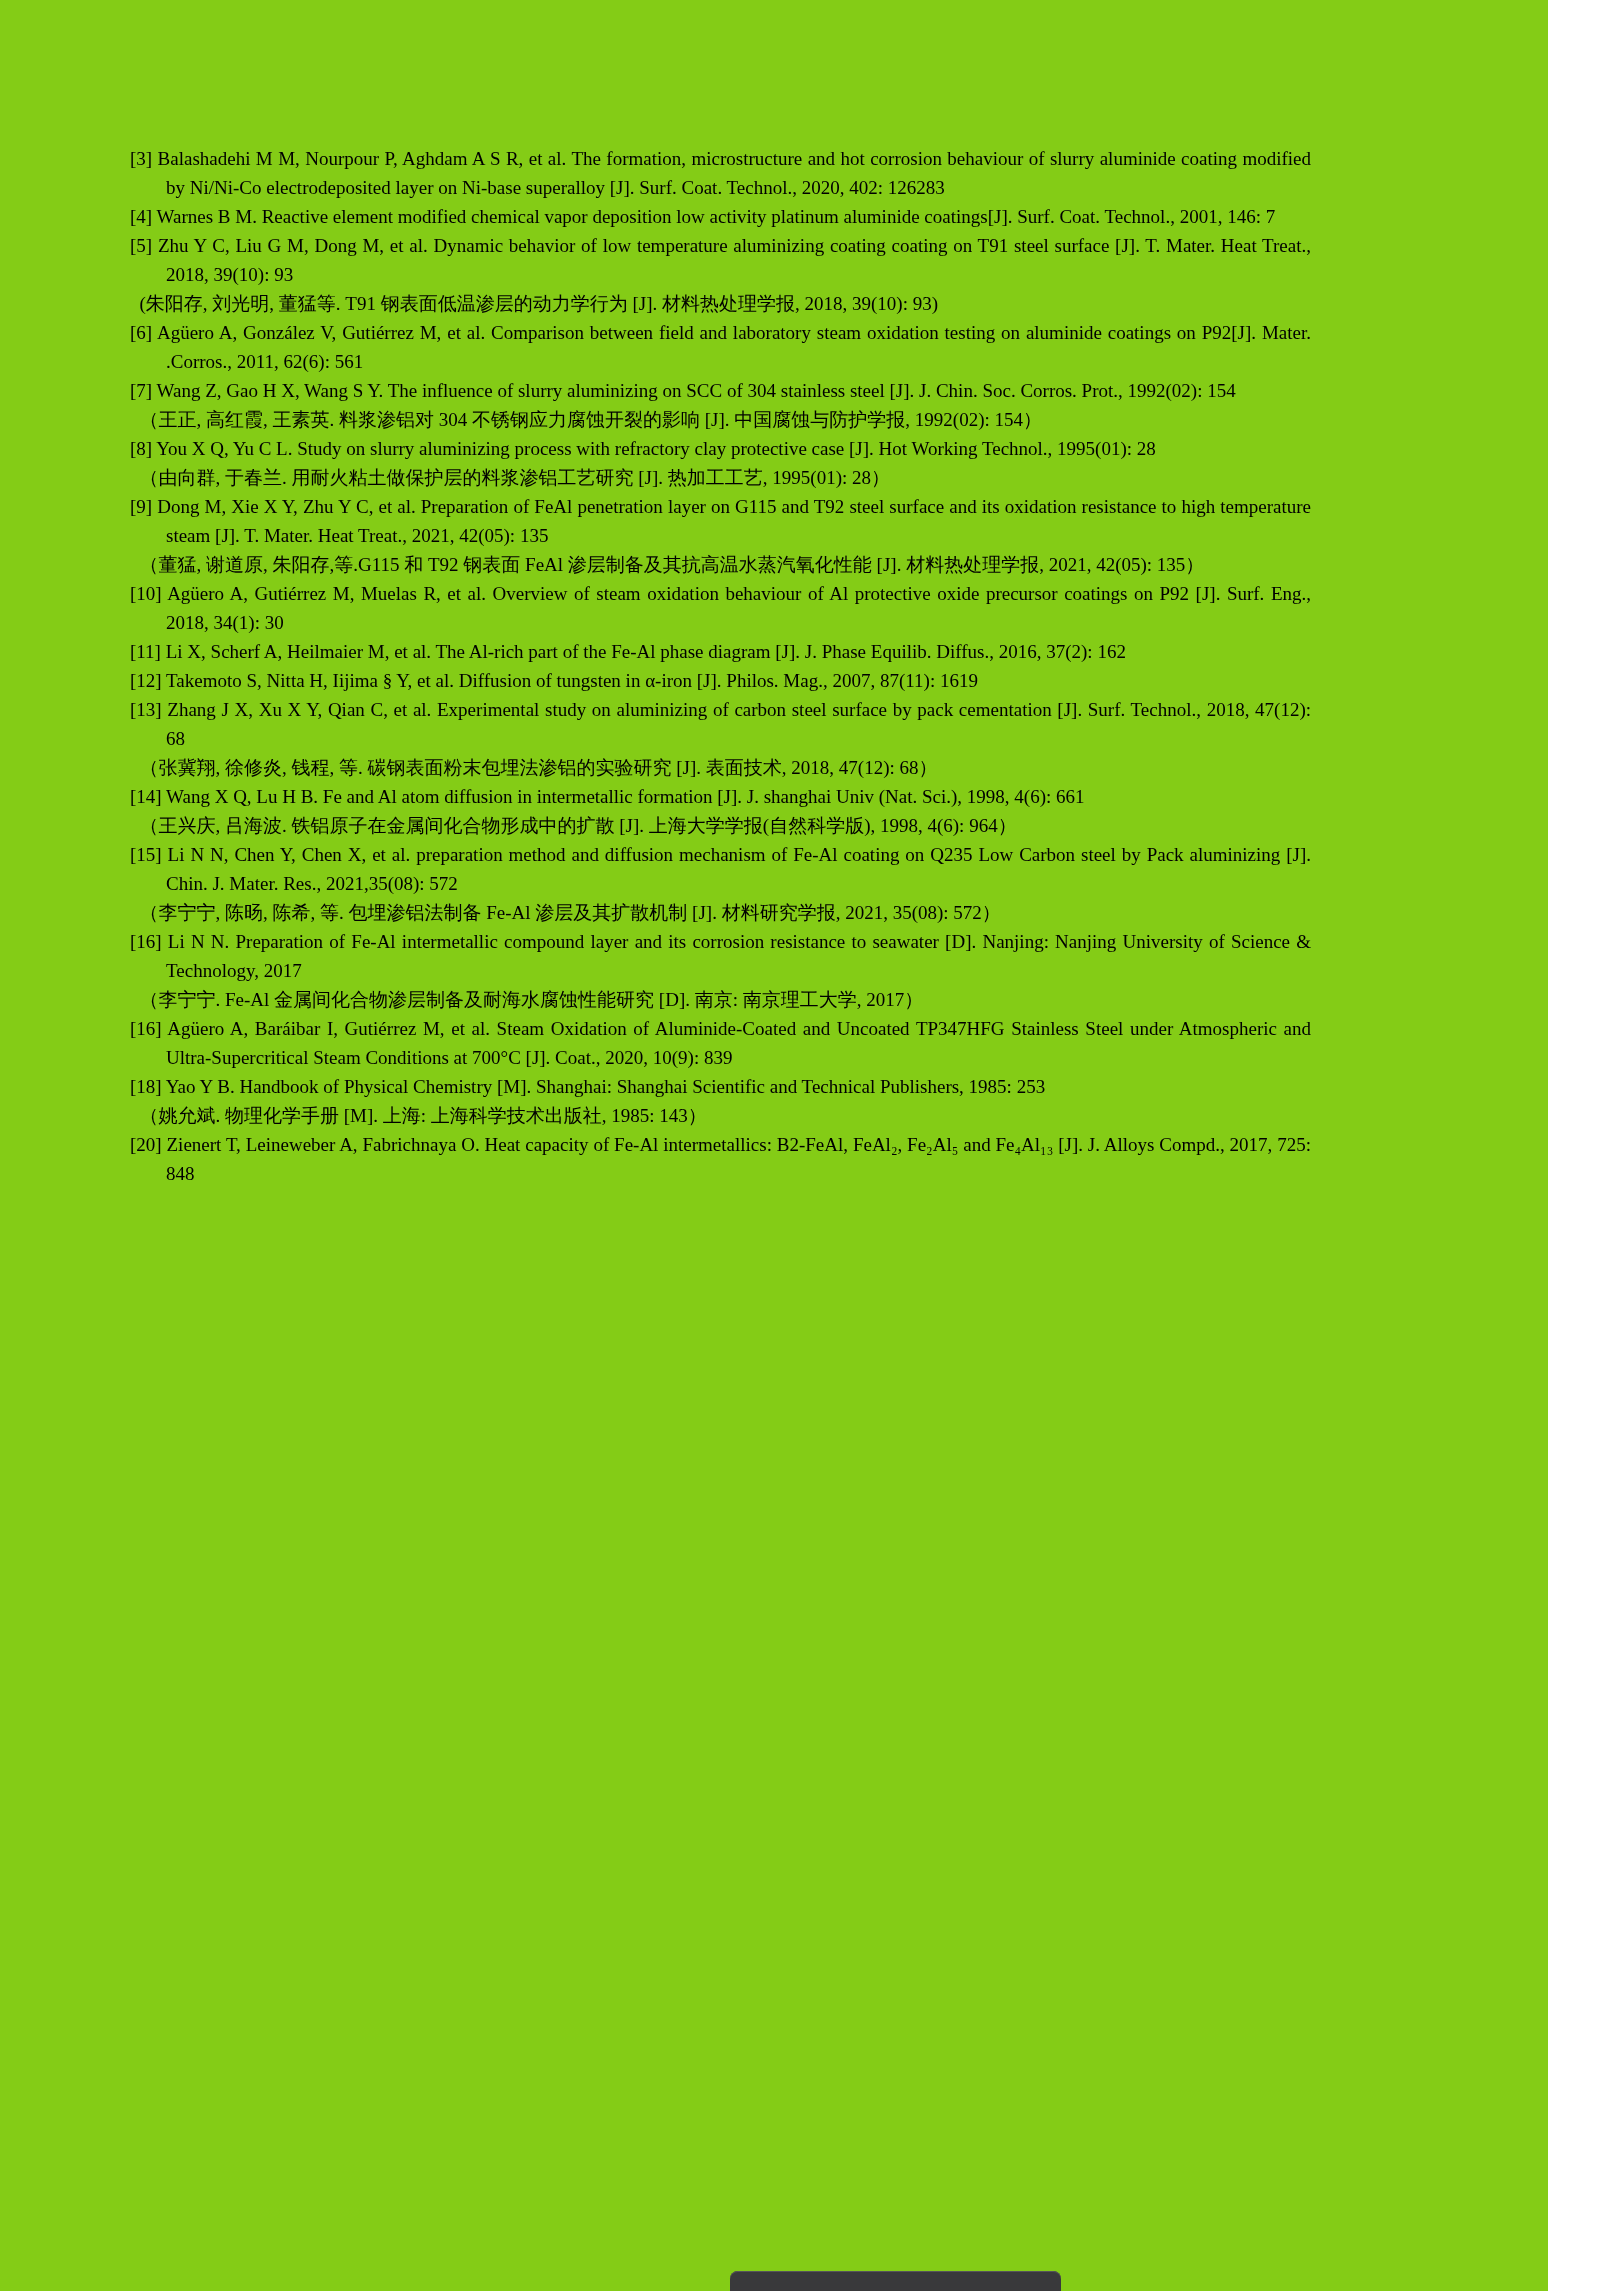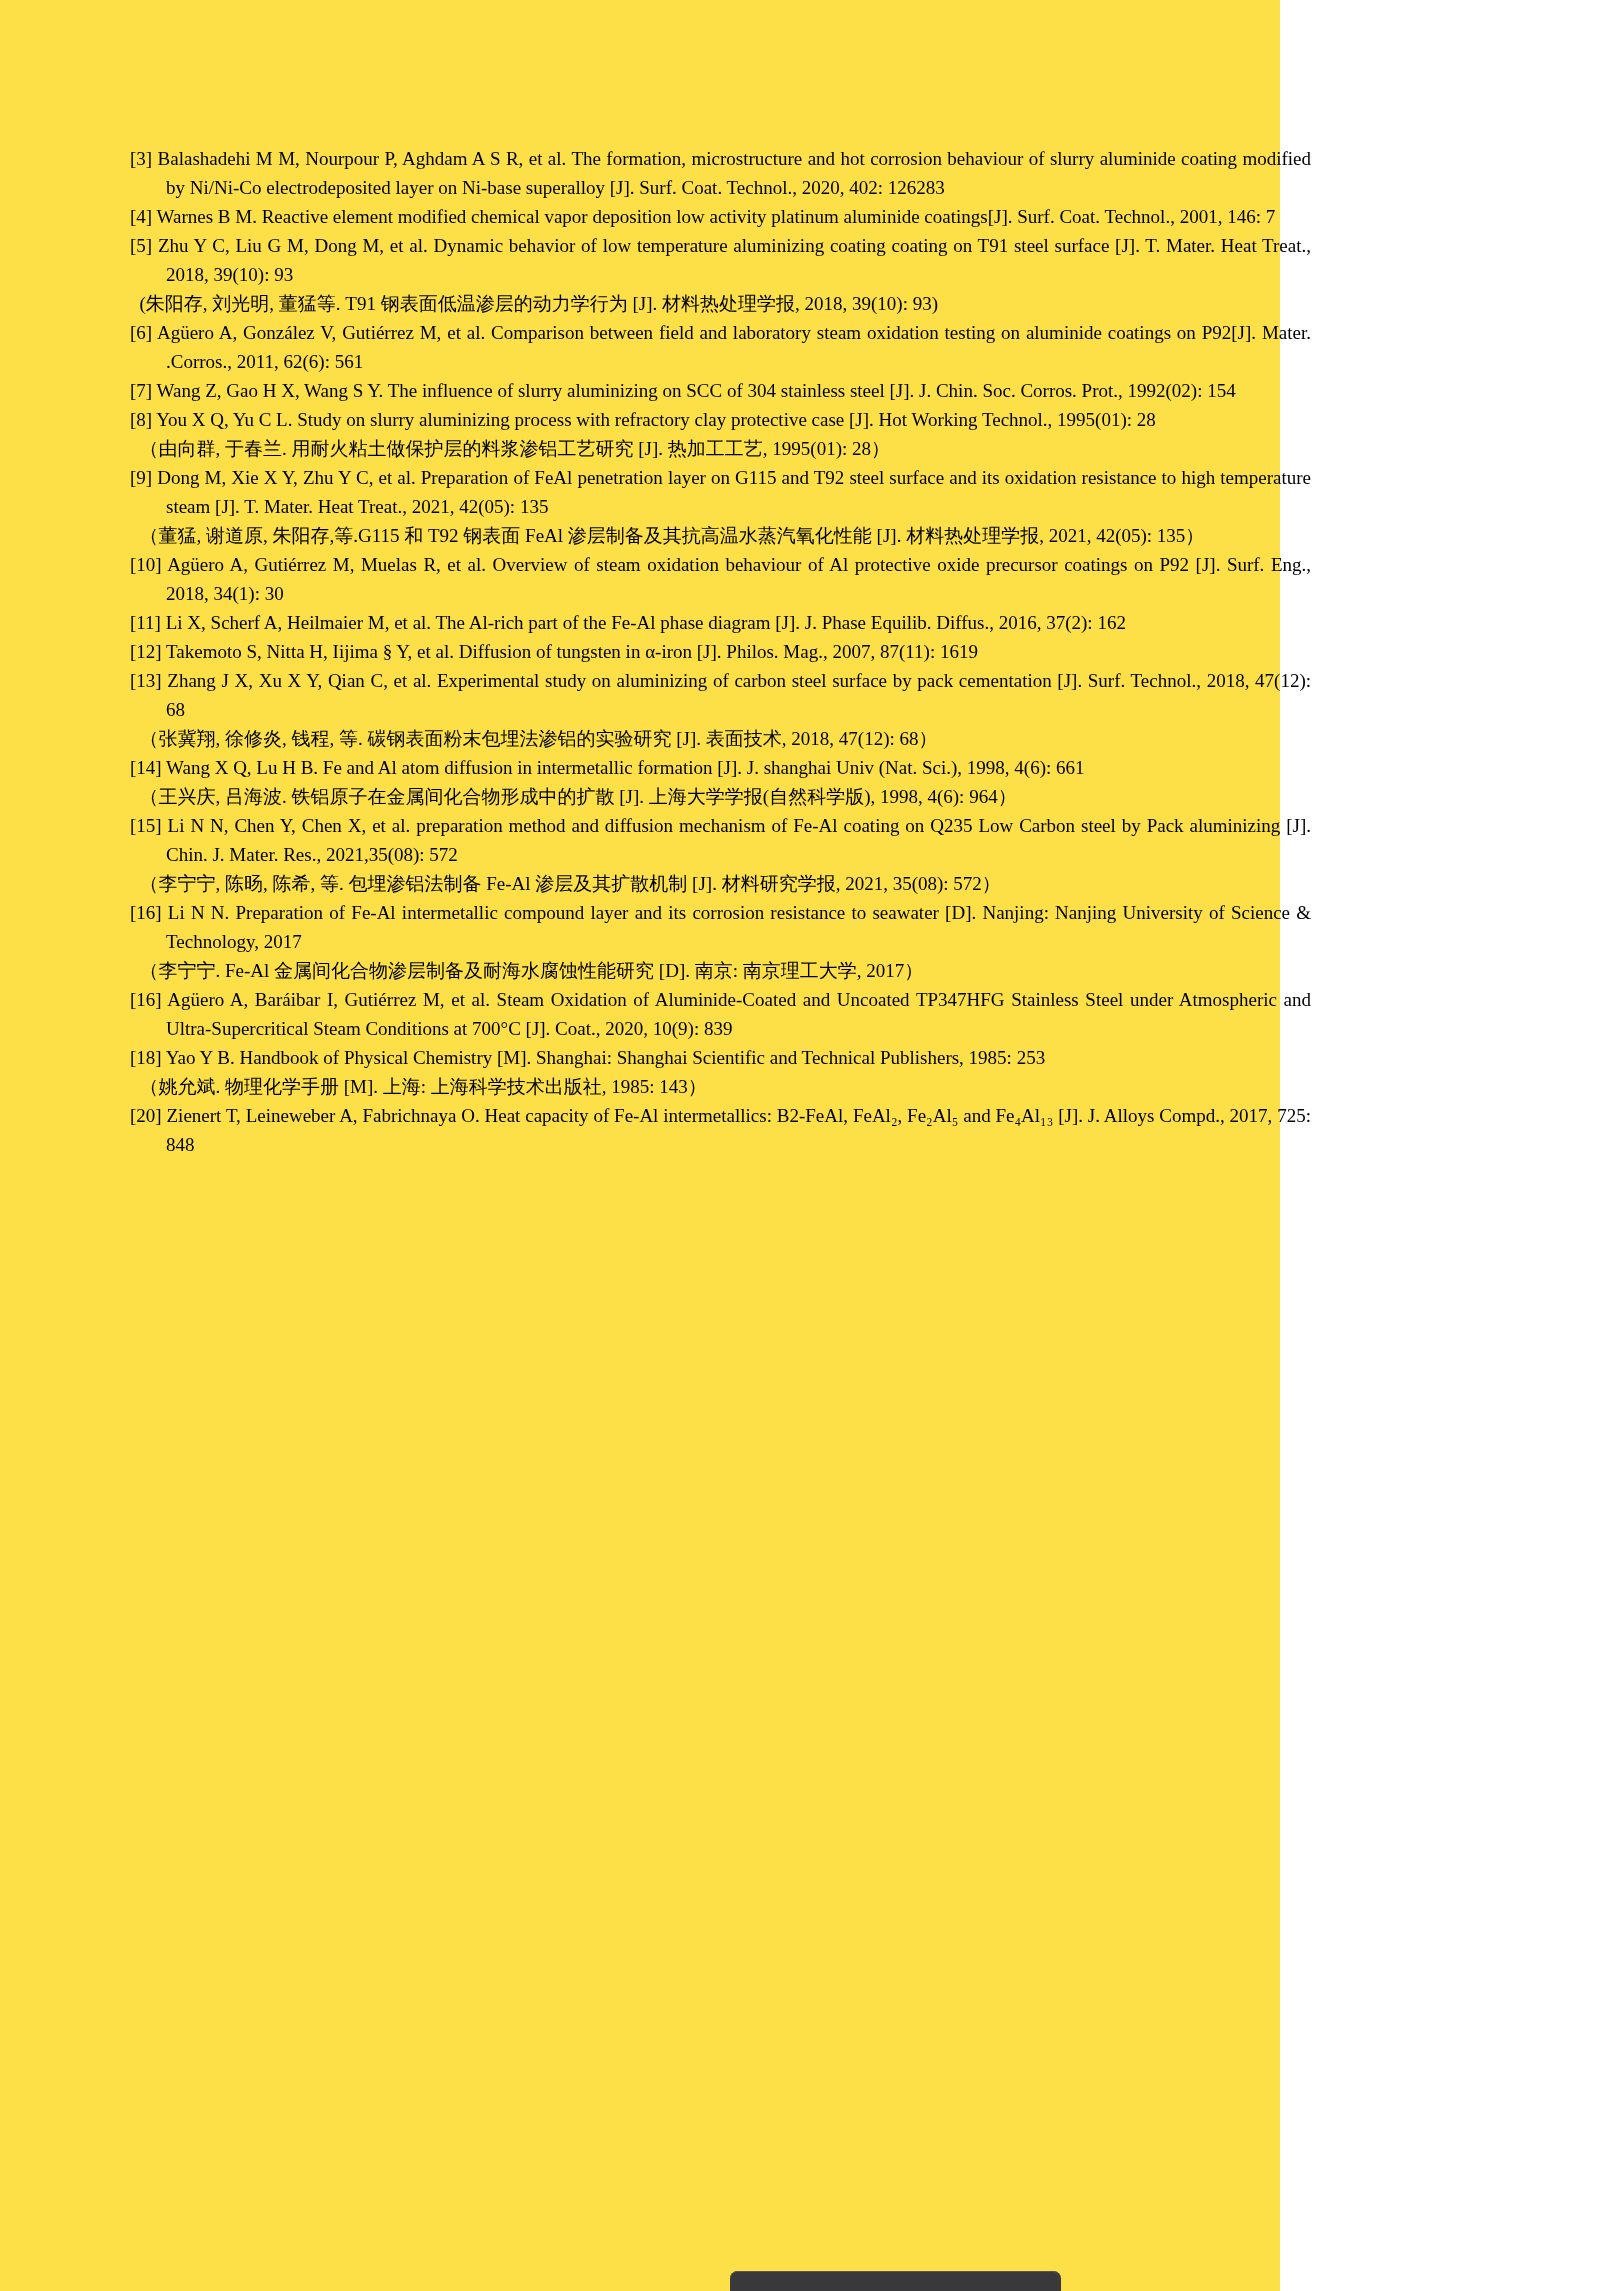--- a/index.html
+++ b/index.html
@@ -12,23 +12,23 @@
     width: 1620px;
     height: 2292px;
     overflow: hidden;
     font-family: "Liberation Serif", "DejaVu Serif", serif;
     color: #000000;
   }
   .page {
     position: absolute;
     left: 0;
     top: 0;
-    width: 1280px;
+    width: 1548px;
     height: 2292px;
-    background: #fde047;
+    background: #84cc16;
     text-decoration: underline;
   }
   .refs {
     position: absolute;
     left: 130px;
     top: 144px;
     width: 1181px;
     font-size: 19px;
     line-height: 29px;
     text-align: justify;
@@ -55,21 +55,21 @@
 </style>
 </head>
 <body>
 
 <div class="page">
   <div class="refs">
       <div class="ref"><span>[3]</span> <span>Balashadehi M M, Nourpour P, Aghdam A S R, et al. The formation, microstructure and hot corrosion behaviour of slurry aluminide coating modified by Ni/Ni-Co electrodeposited layer on Ni-base superalloy [J]. Surf. Coat. Technol., 2020, 402: 126283</span></div>
       <div class="ref"><span>[4]</span> <span>Warnes B M. Reactive element modified chemical vapor deposition low activity platinum aluminide coatings[J]. Surf. Coat. Technol., 2001, 146: 7</span></div>
       <div class="ref"><span>[5]</span> <span>Zhu Y C, Liu G M, Dong M, et al. Dynamic behavior of low temperature aluminizing coating coating on T91 steel surface [J]. T. Mater. Heat Treat., 2018, 39(10): 93</span><div class="zh">(朱阳存, 刘光明, 董猛等. T91 钢表面低温渗层的动力学行为 [J]. 材料热处理学报, 2018, 39(10): 93)</div></div>
       <div class="ref"><span>[6]</span> <span>Agüero A, González V, Gutiérrez M, et al. Comparison between field and laboratory steam oxidation testing on aluminide coatings on P92[J]. Mater. .Corros., 2011, 62(6): 561</span></div>
-      <div class="ref"><span>[7]</span> <span>Wang Z, Gao H X, Wang S Y. The influence of slurry aluminizing on SCC of 304 stainless steel [J]. J. Chin. Soc. Corros. Prot., 1992(02): 154</span></div>
+      <div class="ref"><span>[7]</span> <span>Wang Z, Gao H X, Wang S Y. The influence of slurry aluminizing on SCC of 304 stainless steel [J]. J. Chin. Soc. Corros. Prot., 1992(02): 154</span><div class="zh">（王正, 高红霞, 王素英. 料浆渗铝对 304 不锈钢应力腐蚀开裂的影响 [J]. 中国腐蚀与防护学报, 1992(02): 154）</div></div>
       <div class="ref"><span>[8]</span> <span>You X Q, Yu C L. Study on slurry aluminizing process with refractory clay protective case [J]. Hot Working Technol., 1995(01): 28</span><div class="zh">（由向群, 于春兰. 用耐火粘土做保护层的料浆渗铝工艺研究 [J]. 热加工工艺, 1995(01): 28）</div></div>
       <div class="ref"><span>[9]</span> <span>Dong M, Xie X Y, Zhu Y C, et al. Preparation of FeAl penetration layer on G115 and T92 steel surface and its oxidation resistance to high temperature steam [J]. T. Mater. Heat Treat., 2021, 42(05): 135</span><div class="zh">（董猛, 谢道原, 朱阳存,等.G115 和 T92 钢表面 FeAl 渗层制备及其抗高温水蒸汽氧化性能 [J]. 材料热处理学报, 2021, 42(05): 135）</div></div>
       <div class="ref"><span>[10]</span> <span>Agüero A, Gutiérrez M, Muelas R, et al. Overview of steam oxidation behaviour of Al protective oxide precursor coatings on P92 [J]. Surf. Eng., 2018, 34(1): 30</span></div>
       <div class="ref"><span>[11]</span> <span>Li X, Scherf A, Heilmaier M, et al. The Al-rich part of the Fe-Al phase diagram [J]. J. Phase Equilib. Diffus., 2016, 37(2): 162</span></div>
       <div class="ref"><span>[12]</span> <span>Takemoto S, Nitta H, Iijima § Y, et al. Diffusion of tungsten in α-iron [J]. Philos. Mag., 2007, 87(11): 1619</span></div>
       <div class="ref"><span>[13]</span> <span>Zhang J X, Xu X Y, Qian C, et al. Experimental study on aluminizing of carbon steel surface by pack cementation [J]. Surf. Technol., 2018, 47(12): 68</span><div class="zh">（张冀翔, 徐修炎, 钱程, 等. 碳钢表面粉末包埋法渗铝的实验研究 [J]. 表面技术, 2018, 47(12): 68）</div></div>
       <div class="ref"><span>[14]</span> <span>Wang X Q, Lu H B. Fe and Al atom diffusion in intermetallic formation [J]. J. shanghai Univ (Nat. Sci.), 1998, 4(6): 661</span><div class="zh">（王兴庆, 吕海波. 铁铝原子在金属间化合物形成中的扩散 [J]. 上海大学学报(自然科学版), 1998, 4(6): 964）</div></div>
       <div class="ref"><span>[15]</span> <span>Li N N, Chen Y, Chen X, et al. preparation method and diffusion mechanism of Fe-Al coating on Q235 Low Carbon steel by Pack aluminizing [J]. Chin. J. Mater. Res., 2021,35(08): 572</span><div class="zh">（李宁宁, 陈旸, 陈希, 等. 包埋渗铝法制备 Fe-Al 渗层及其扩散机制 [J]. 材料研究学报, 2021, 35(08): 572）</div></div>
       <div class="ref"><span>[16]</span> <span>Li N N. Preparation of Fe-Al intermetallic compound layer and its corrosion resistance to seawater [D]. Nanjing: Nanjing University of Science &amp; Technology, 2017</span><div class="zh">（李宁宁. Fe-Al 金属间化合物渗层制备及耐海水腐蚀性能研究 [D]. 南京: 南京理工大学, 2017）</div></div>
       <div class="ref"><span>[16]</span> <span>Agüero A, Baráibar I, Gutiérrez M, et al. Steam Oxidation of Aluminide-Coated and Uncoated TP347HFG Stainless Steel under Atmospheric and Ultra-Supercritical Steam Conditions at 700°C [J]. Coat., 2020, 10(9): 839</span></div>

